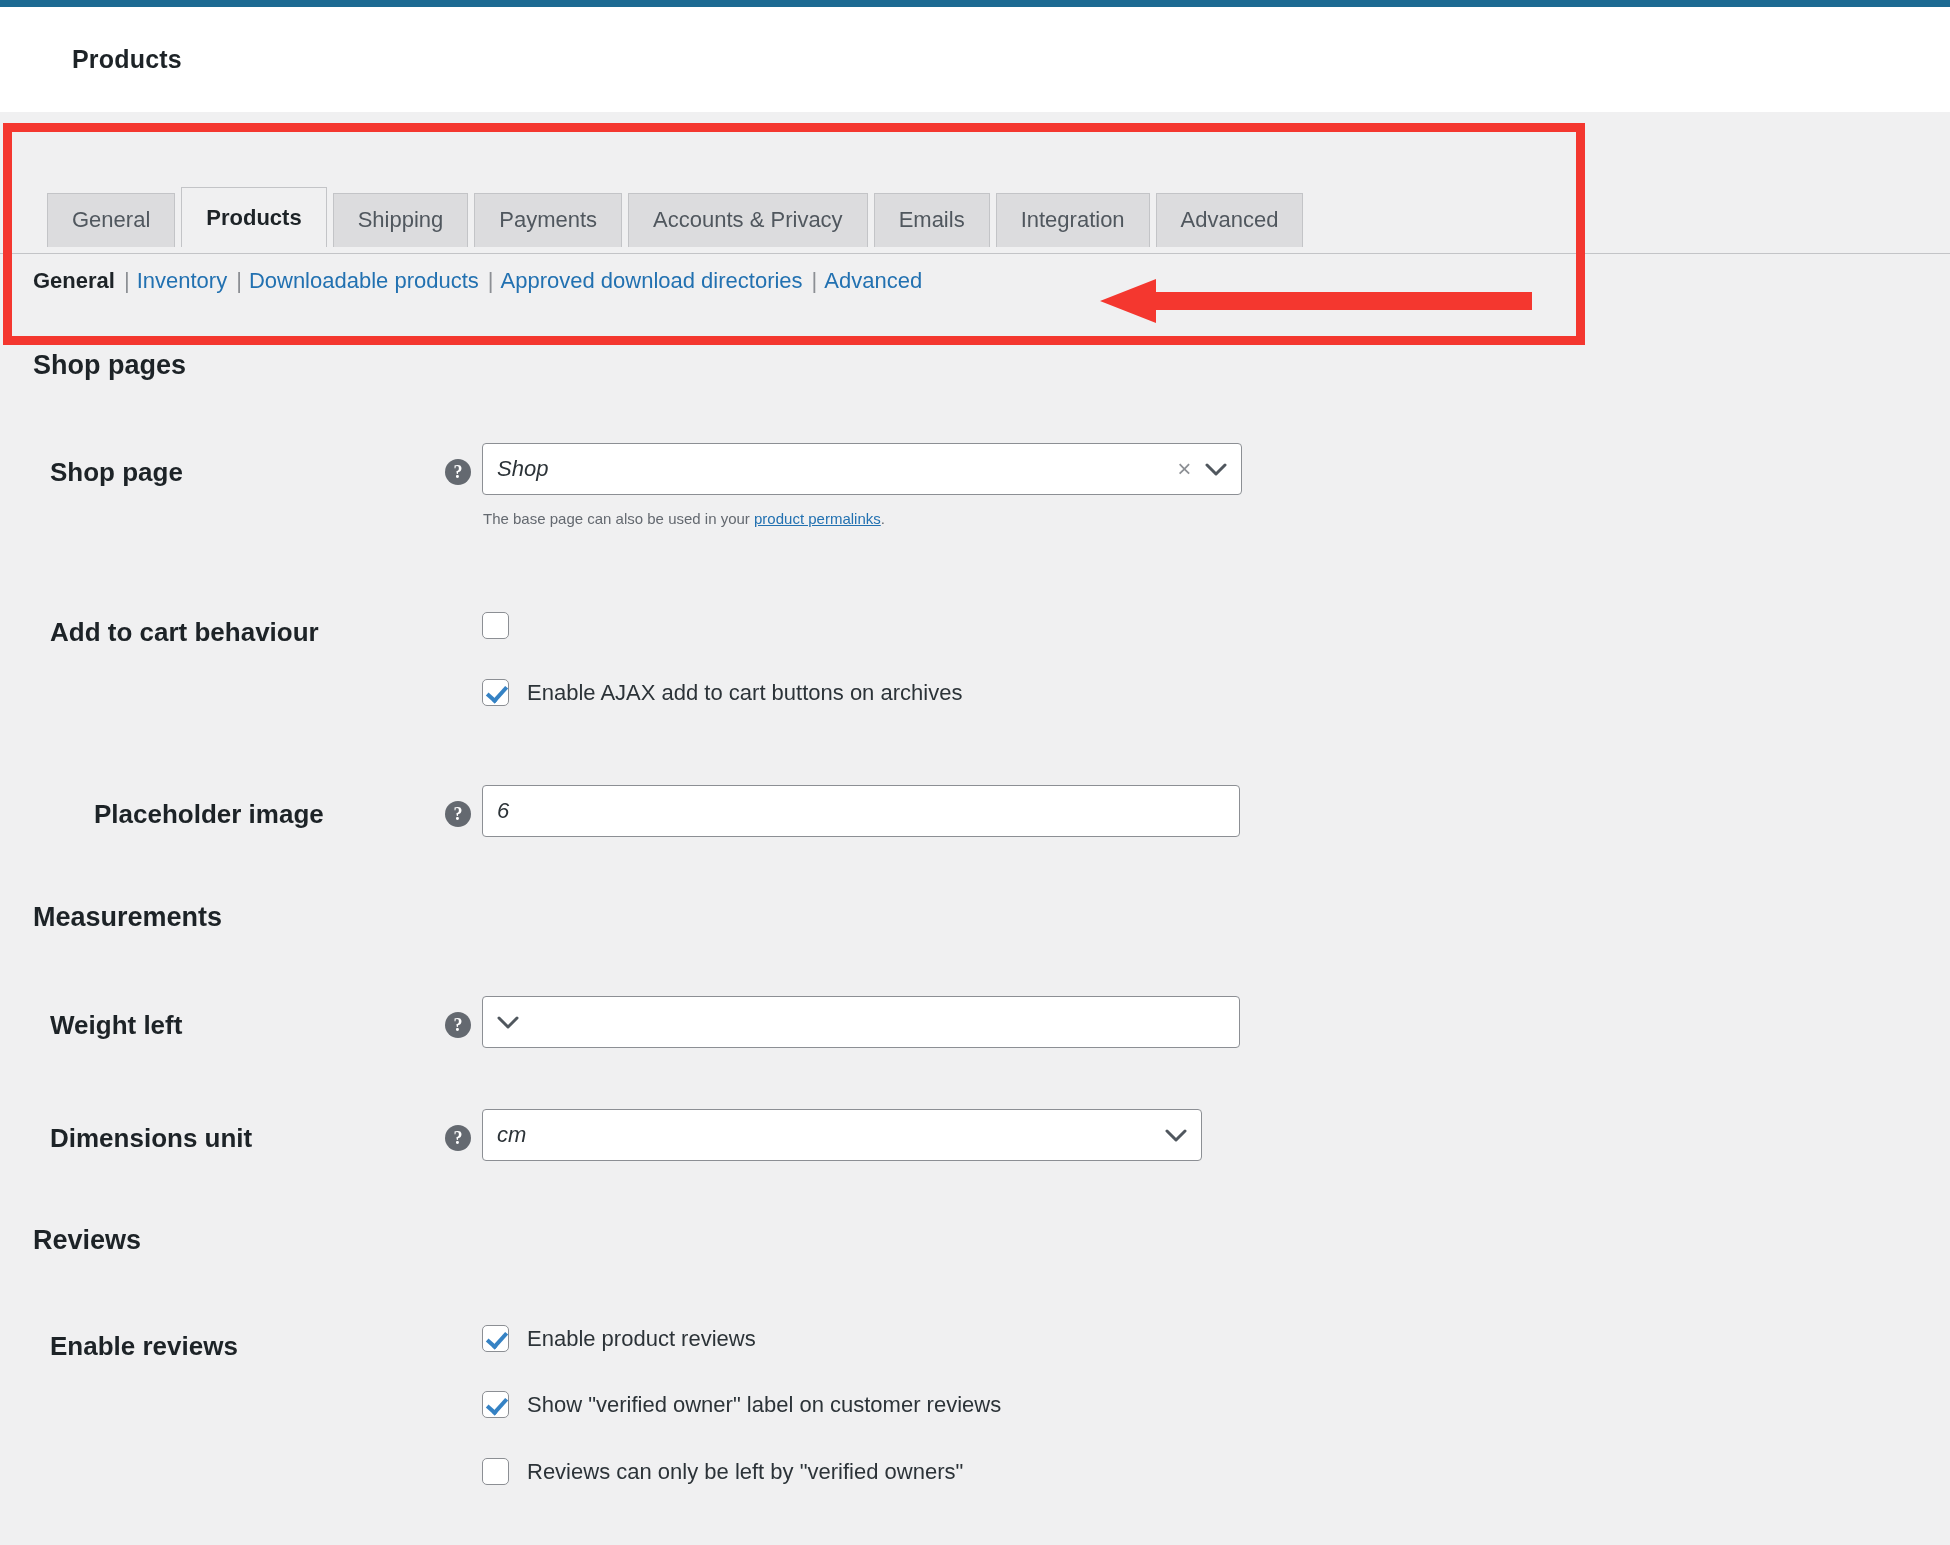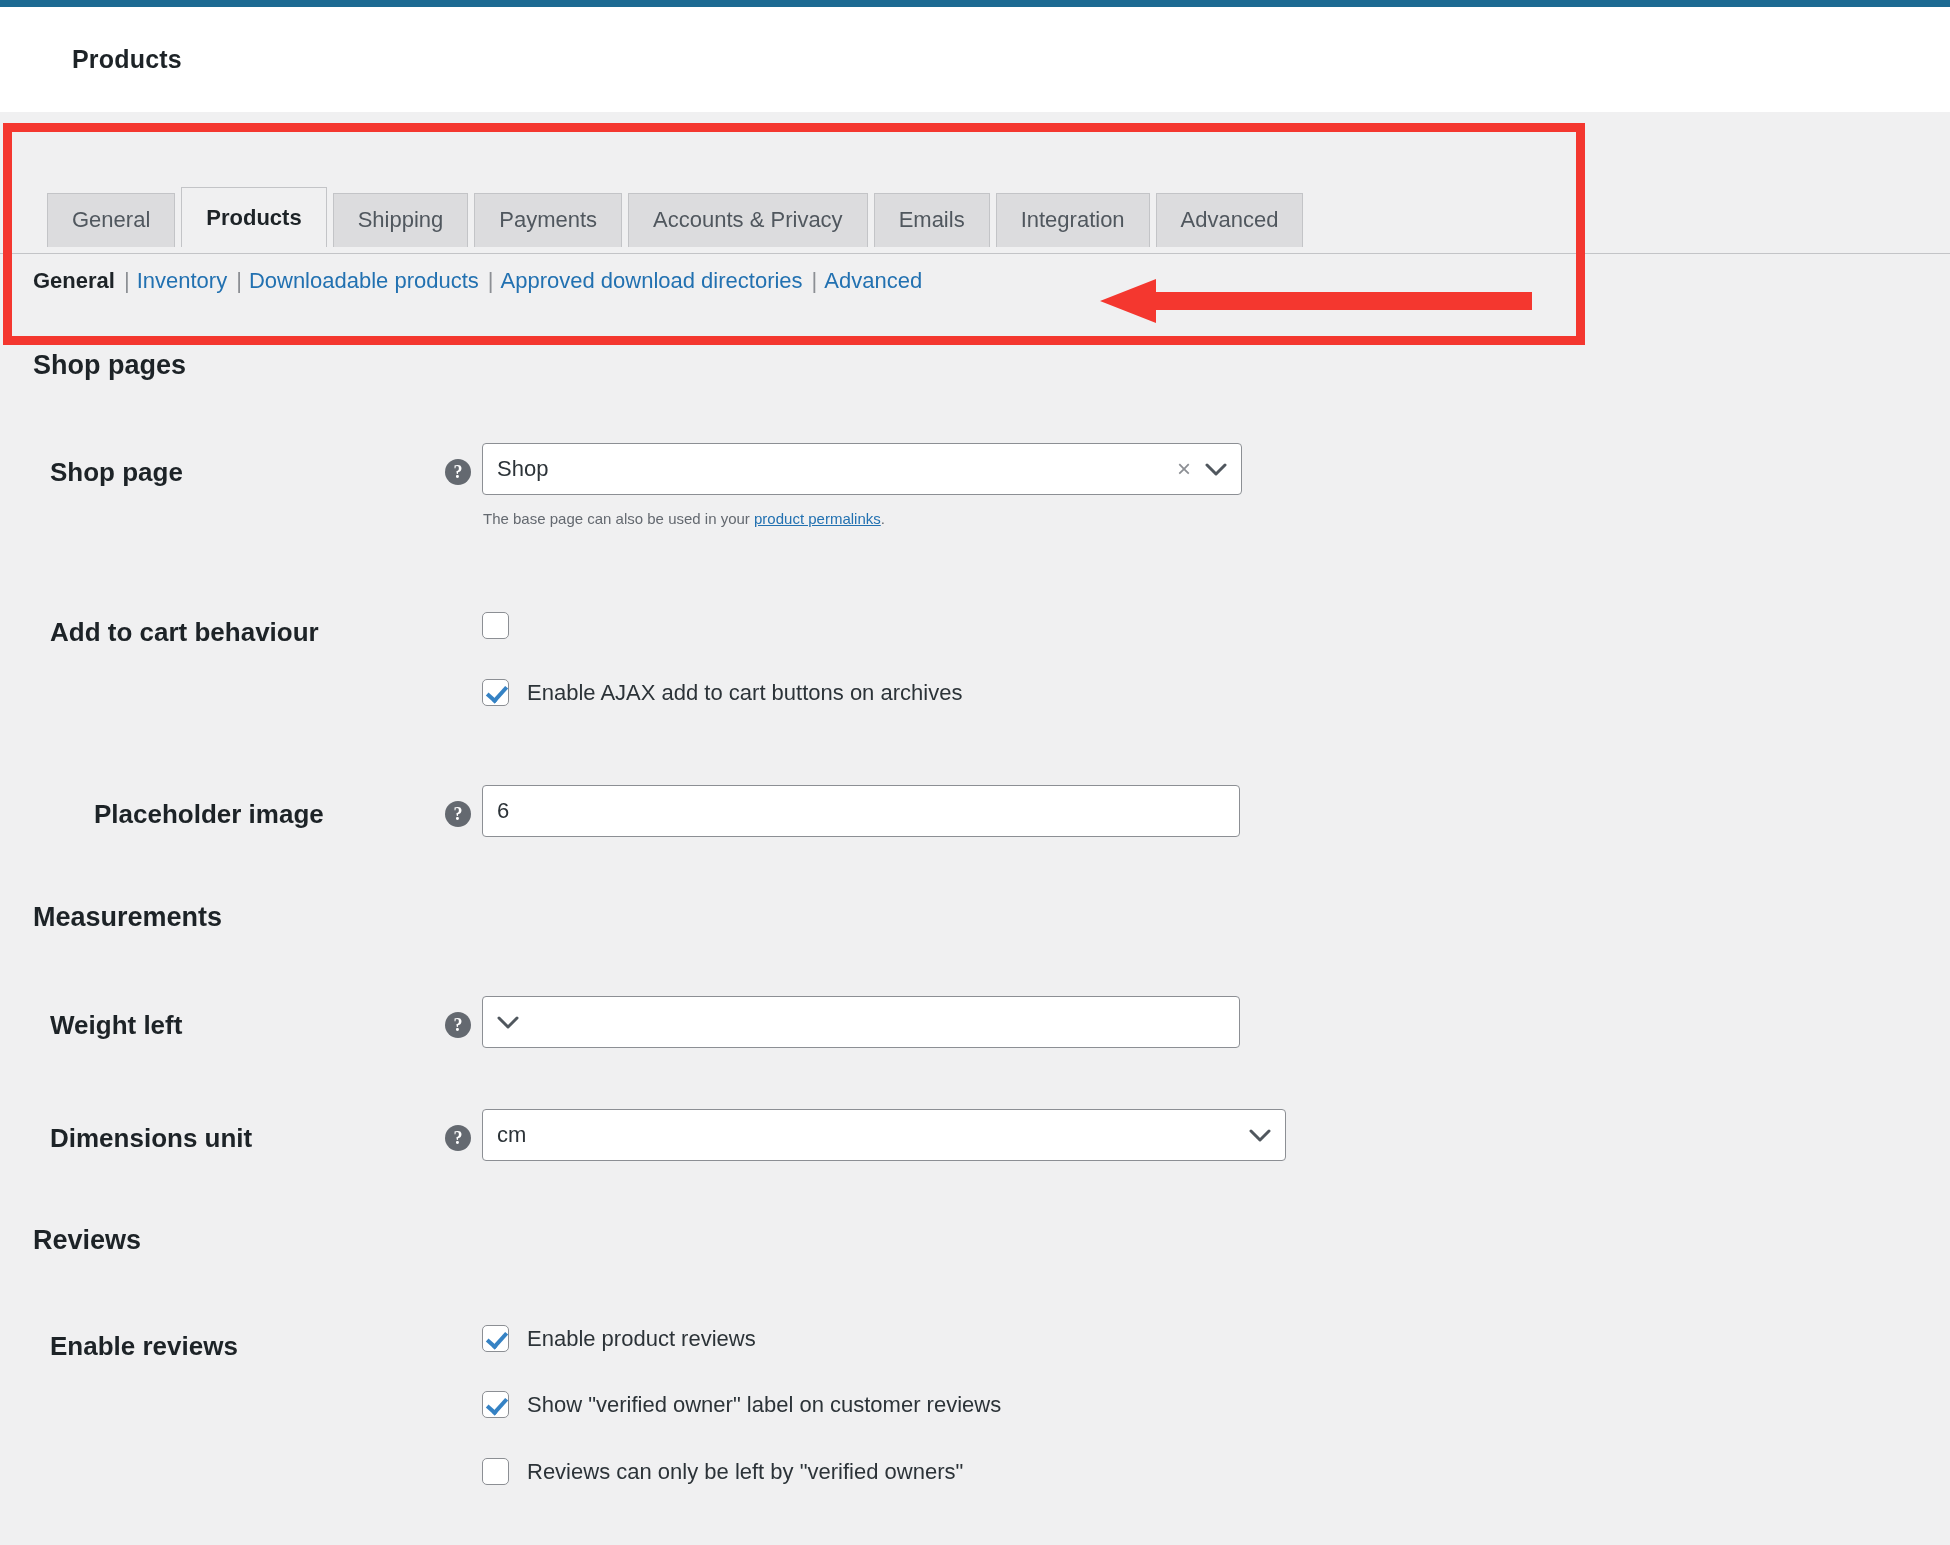--- a/index.html
+++ b/index.html
@@ -136,20 +136,21 @@
   .field {
     position: absolute;
     background: #ffffff;
     border: 1px solid #8c8f94;
     border-radius: 4px;
     height: 52px;
     display: flex; align-items: center;
     padding: 0 14px;
     font-size: 22px;
     color: #2c3338;
+    font-style: italic;
   }
   .field .val { flex: 1; }
   .field .clear-x {
     color: #8c8f94; font-size: 24px;
     margin-right: 14px; line-height: 1; cursor: pointer;
   }
   .chev { width: 22px; height: 13px; flex: none; }
 
   .desc {
     position: absolute;
@@ -264,21 +265,21 @@
 <div class="row-label" style="top:1010px;">Weight left</div>
 <div class="help-icon" style="left:445px; top:1012px;">?</div>
 <div class="field" style="left:482px; top:996px; width:758px;">
   <svg class="chev" viewBox="0 0 22 13">
     <polyline points="2,2 11,11 20,2" fill="none" stroke="#50575e" stroke-width="3" stroke-linecap="round" stroke-linejoin="round"></polyline>
   </svg>
 </div>
 
 <div class="row-label" style="top:1123px;">Dimensions unit</div>
 <div class="help-icon" style="left:445px; top:1125px;">?</div>
-<div class="field" style="left:482px; top:1109px; width:804px;">
+<div class="field" style="left:482px; top:1109px; width:720px;">
   <span class="val">cm</span>
   <svg class="chev" viewBox="0 0 22 13">
     <polyline points="2,2 11,11 20,2" fill="none" stroke="#50575e" stroke-width="3" stroke-linecap="round" stroke-linejoin="round"></polyline>
   </svg>
 </div>
 
 <div class="section-heading" style="top:1225px;">Reviews</div>
 
 <div class="row-label" style="top:1331px;">Enable reviews</div>
 <div class="cb-row" style="left:482px; top:1325px;">

